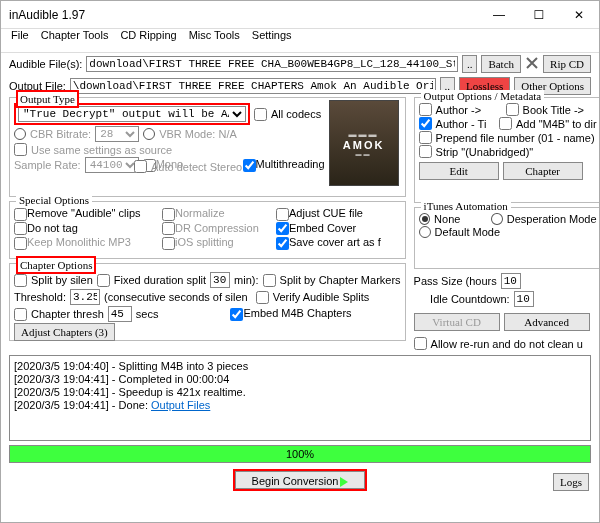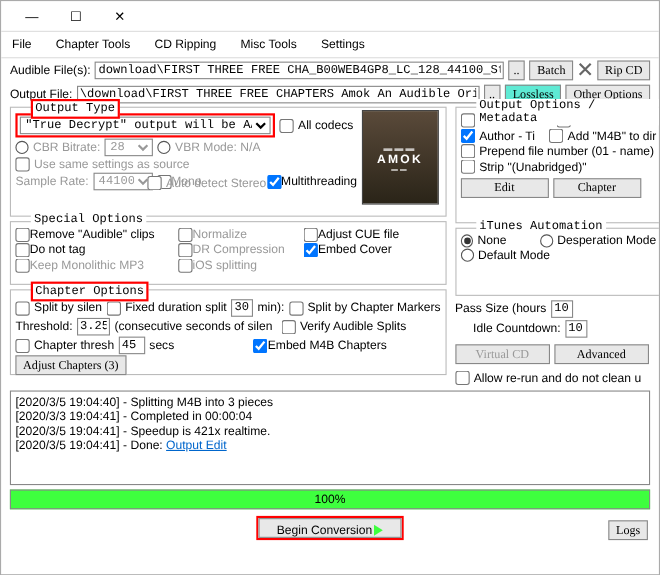--- a/index.html
+++ b/index.html
@@ -1,30 +1,30 @@
 <!DOCTYPE html>
 <html><head>
 <meta charset="utf-8">
 <style>
 *{box-sizing:border-box;font-family:"Segoe UI",Tahoma,sans-serif;font-size:11px;margin:0;padding:0}
 body{background:#fff;width:600px;height:523px;overflow:hidden;border:1px solid #aaa}
 .titlebar{height:28px;display:flex;align-items:center;padding-left:8px;border-bottom:1px solid #ddd}
 .titlebar .title{flex:1;font-size:12px}
 .titlebar .winbtn{width:40px;height:28px;display:flex;align-items:center;justify-content:center;font-size:12px}
-.menubar{height:24px;display:flex;align-items:center;padding-left:10px;font-size:13px;gap:22px;border-bottom:1px solid #ddd}
+.menubar{height:24px;display:flex;padding-left:10px;font-size:13px;gap:12px;border-bottom:1px solid #ddd}
 .row{display:flex;align-items:center;padding:2px 8px;gap:4px;font-family:"Courier New",monospace;font-size:11px}
 .monoin{font-family:"Courier New",monospace;font-size:11px;border:1px solid #888;background:#fff;height:16px;padding:0 2px}
 .btn{border:1px solid #888;background:#e8e8e8;padding:1px 6px;font-size:11px;font-family:"Segoe UI";height:18px}
 .btn.sm{padding:1px 4px}
-.green{background:#5eead4}
+.green{background:#ef4444}
 .mainrow{display:flex;padding:0 8px;gap:4px}
 .leftcol{flex:1}
 .rightcol{width:192px;padding-left:4px}
 .group{border:1px solid #bbb;padding:4px 4px 2px;margin-bottom:4px;position:relative;font-family:"Courier New",monospace;font-size:11px}
-.group>legend,.grptitle{position:absolute;top:-8px;left:18px;background:#fff;padding:0 3px;font-family:Liberation Mono, monospace;font-size:11px}
+.group>legend,.grptitle{position:absolute;top:-8px;left:6px;background:#fff;padding:0 3px;font-family:Liberation Serif, serif;font-size:11px}
 .redbox{border:2px solid #f00;padding:1px 2px;display:inline-block}
 .sel{border:1px solid #888;background:#fff;font-family:"Courier New",monospace;font-size:11px;height:16px}
 .chk{vertical-align:middle}
 .dis{color:#999}
 .gline{display:flex;align-items:center;gap:4px;margin:1px 0;flex-wrap:nowrap;white-space:nowrap}
 .radio{width:12px;height:12px;border:1px solid #555;border-radius:50%;display:inline-block;vertical-align:middle;position:relative}
 .radio.on::after{content:"";position:absolute;width:6px;height:6px;background:#333;border-radius:50%;top:2px;left:2px}
 .cover{width:70px;height:86px;border:1px solid #444;background:linear-gradient(#5a4a3a,#2a2418);display:flex;flex-direction:column;align-items:center;justify-content:center;color:#fff;font-weight:bold;font-size:12px;letter-spacing:2px}
 .log{margin:4px 8px;border:1px solid #888;height:86px;padding:4px;font-family:"Courier New",monospace;font-size:11px;overflow:hidden;white-space:pre}
 .log a{color:#06c;text-decoration:underline}
@@ -33,20 +33,21 @@
 .begin{border:2px solid #f00;padding:0}
 .begin .btn{border:1px solid #888;background:#e8e8e8;padding:2px 16px;font-size:12px}
 .tri{display:inline-block;width:0;height:0;border-left:8px solid #3eff3e;border-top:5px solid transparent;border-bottom:5px solid transparent;vertical-align:middle;margin-left:2px}
 .logs{position:absolute;right:10px}
 .xicon svg{width:14px;height:14px}
 </style>
 </head>
 <body>
 
 <div class="titlebar">
+ <div class="title">inAudible 1.97</div>
  <div class="winbtn">—</div>
  <div class="winbtn">☐</div>
  <div class="winbtn">✕</div>
 </div>
 
 <div class="menubar">
  <span>File</span>
  <span>Chapter Tools</span>
  <span>CD Ripping</span>
  <span>Misc Tools</span>
@@ -119,20 +120,21 @@
   <span><input type="checkbox" class="chk" style=""><span>Adjust CUE file</span></span>
  </div>
  <div class="gline">
   <span style="width:144px"><input type="checkbox" class="chk" style=""><span>Do not tag</span></span>
   <span class="dis" style="width:110px"><input type="checkbox" class="chk" style=""><span>DR Compression</span></span>
   <span><input type="checkbox" class="chk" checked="" style=""><span>Embed Cover</span></span>
  </div>
  <div class="gline">
   <span class="dis" style="width:144px"><input type="checkbox" class="chk" style=""><span>Keep Monolithic MP3</span></span>
   <span class="dis" style="width:110px"><input type="checkbox" class="chk" style=""><span>iOS splitting</span></span>
+  <span><input type="checkbox" class="chk" checked="" style=""><span>Save cover art as f</span></span>
  </div>
 </div>
 
 <div class="group" style="height:78px">
  <span class="grptitle redbox">Chapter Options</span>
  <div class="gline" style="margin-top:4px">
   <input type="checkbox" class="chk" style="">
           <span>Split by silen</span>
   <input type="checkbox" class="chk" style="">
           <span>Fixed duration split</span>
@@ -223,21 +225,21 @@
         <input type="checkbox" class="chk" style="">
         <span>Allow re-run and do not clean u</span>
       </div>
 
 </div>
 </div>
 
 <div class="log"><span>[2020/3/5 19:04:40] - Splitting M4B into 3 pieces</span>
 <span>[2020/3/3 19:04:41] - Completed in 00:00:04</span>
 <span>[2020/3/5 19:04:41] - Speedup is 421x realtime.</span>
-<span>[2020/3/5 19:04:41] - Done: </span><a>Output Edit</a></div>
+<span>[2020/3/5 19:04:41] - Done: </span><a>Output Files</a></div>
 
 <div class="progress"><span>100%</span></div>
 
 <div class="footer">
  <span class="begin">
   <button class="btn"><span>Begin Conversion</span><span class="tri"></span></button>
  </span>
  <button class="btn logs">Logs</button>
 </div>
 

